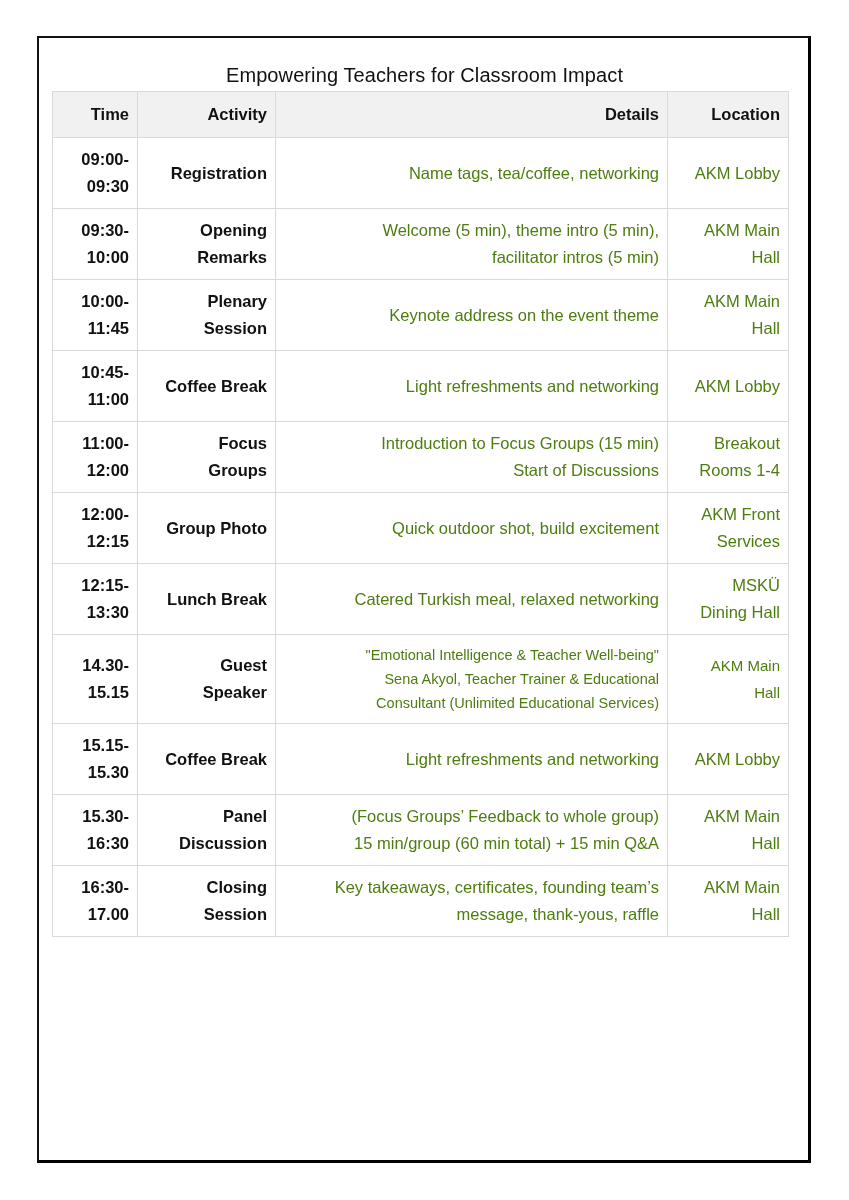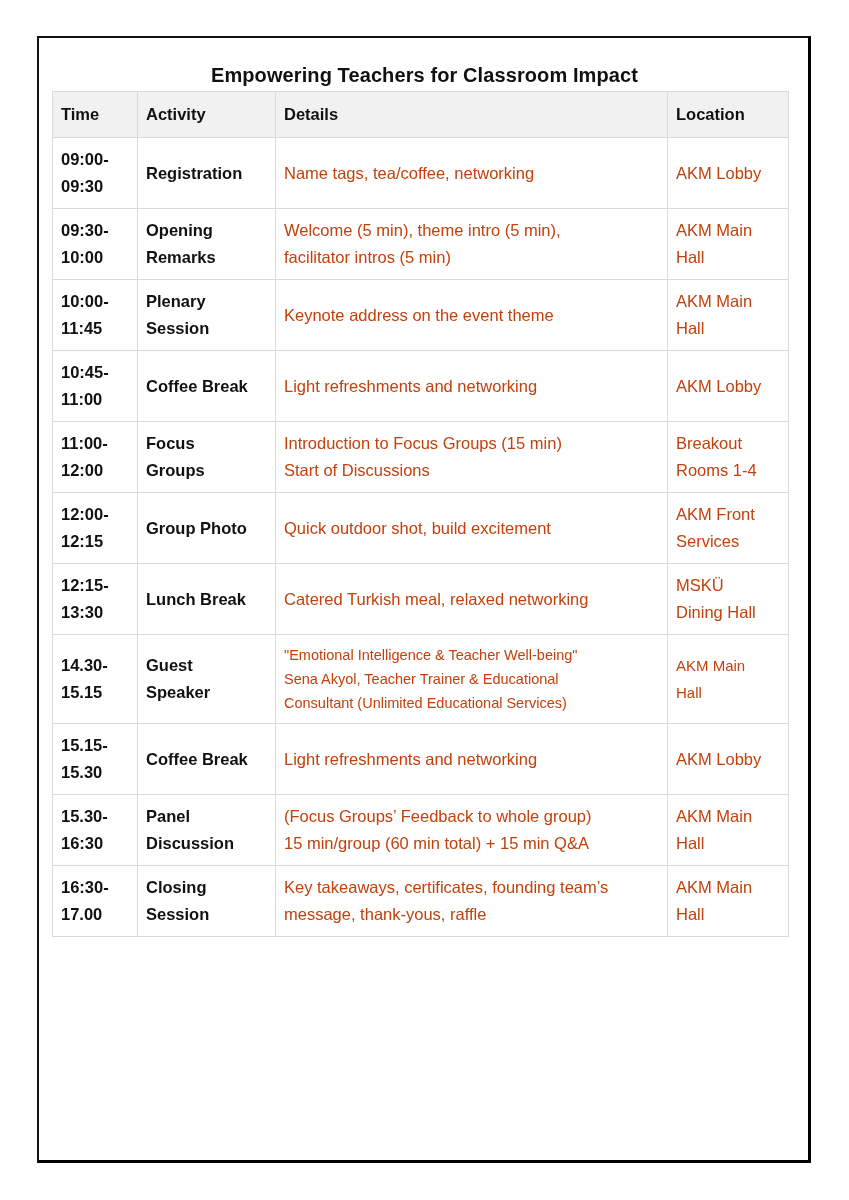--- a/index.html
+++ b/index.html
@@ -28,51 +28,51 @@
       box-sizing: border-box;
       background: #fff;
     }
     .doc-title {
       position: absolute;
       left: 0;
       right: 0;
       top: 51px;
       text-align: center;
       font-size: 20px;
-      font-weight: bold;
+      font-weight: normal;
       color: #111;
       letter-spacing: 0.1px;
     }
     table.schedule {
       position: absolute;
       left: 52px;
       top: 91px;
       width: 736px;
       border-collapse: collapse;
       table-layout: fixed;
       font-size: 16.5px;
     }
     table.schedule th,
     table.schedule td {
       border: 1.5px solid #d9d9d9;
       vertical-align: middle;
-      text-align: left;
+      text-align: right;
       padding: 0 8px;
       line-height: 27px;
       margin-top: 24px;
     }
     table.schedule thead th {
       background: #f1f1f1;
       height: 45px;
       font-weight: bold;
       color: #111;
     }
     table.schedule td {
       height: 70px;
-      color: #c2410c;
+      color: #4d7c0f;
     }
     table.schedule td.time,
     table.schedule td.activity {
       font-weight: bold;
       color: #111;
     }
     table.schedule tr.tall td {
       height: 88px;
     }
     table.schedule td.details-small {

